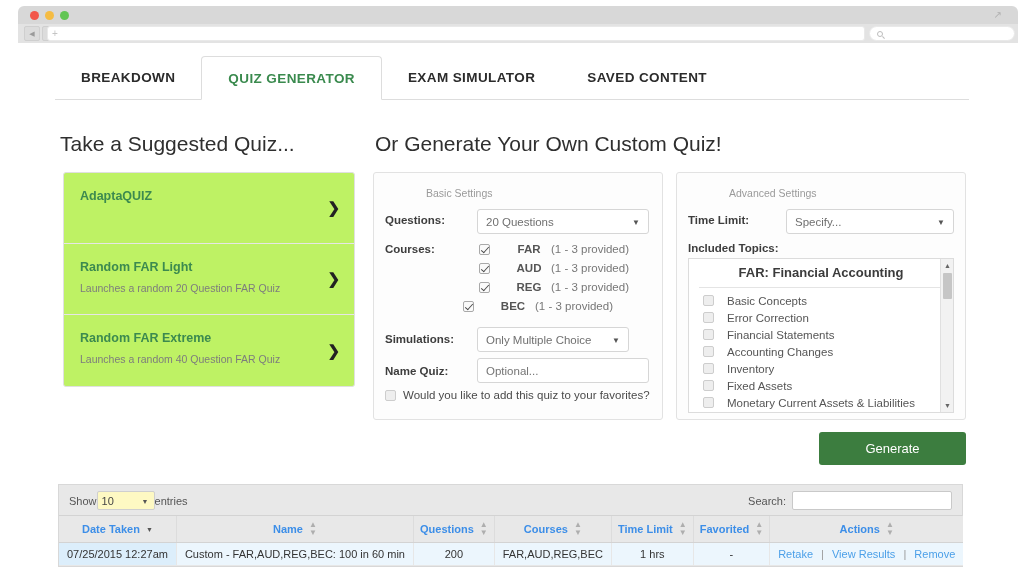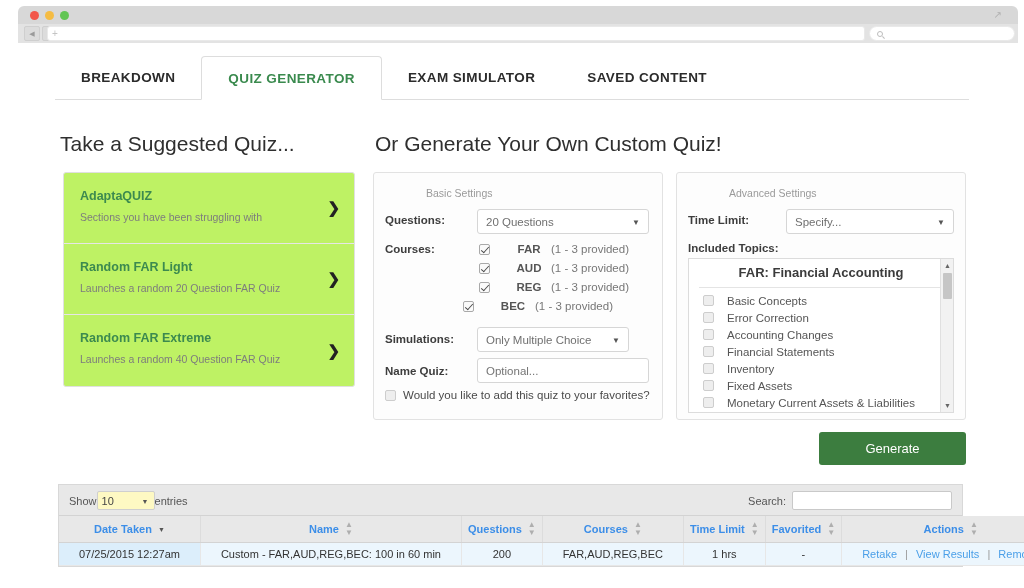--- a/index.html
+++ b/index.html
@@ -200,21 +200,21 @@
   thead th {
     background:#e8e8e8; color:#3c8ee8; font-size:11px; font-weight:bold;
     padding:5px 6px; border-right:1px solid #dcdcdc; border-bottom:1px solid #d3d3d3;
     position:relative; white-space:nowrap;
   }
   thead th:last-child { border-right:none; }
   .th-in { display:flex; align-items:center; justify-content:center; gap:6px; }
   .sortable { color:#aeaeae; font-size:8px; line-height:8px; }
   .sort-desc { color:#555; font-size:7px; }
   tbody td {
-    font-size:11px; color:#333; padding:5px 20px; text-align:center;
+    font-size:11px; color:#333; padding:5px 8px; text-align:center;
     border-right:1px solid #e7e7e7; border-bottom:1px solid #e7e7e7;
     white-space:nowrap;
   }
   tbody td:last-child { border-right:none; }
   tbody tr.odd td { background:#ecf6fd; }
   tbody tr.even td { background:#ffffff; }
   tbody td.c-date { background:#dceefb !important; }
   tbody tr.even td.c-date { background:#e9f4fc !important; }
   .act a { color:#4a9fe8; text-decoration:none; }
   .act .sep { color:#9a9a9a; margin:0 5px; }
@@ -251,21 +251,20 @@
   </div>
 </div>
 <div class="tabs-rule"></div>
 
 <div class="h-left">Take a Suggested Quiz...</div>
 <div class="h-right">Or Generate Your Own Custom Quiz!</div>
 
 <div class="sugg">
   <div class="sugg-item">
     <div class="sugg-title">AdaptaQUIZ</div>
-    <div class="sugg-sub">Sections you have been struggling with</div>
     <span class="chev">❯</span>
   </div>
   <div class="sugg-item">
     <div class="sugg-title">Random FAR Light</div>
     <div class="sugg-sub">Launches a random 20 Question FAR Quiz</div>
     <span class="chev">❯</span>
   </div>
   <div class="sugg-item">
     <div class="sugg-title">Random FAR Extreme</div>
     <div class="sugg-sub">Launches a random 40 Question FAR Quiz</div>
@@ -350,25 +349,25 @@
     <div class="topic-row">
       <span class="cbx light"></span>
       <span>Basic Concepts</span>
     </div>
     <div class="topic-row">
       <span class="cbx light"></span>
       <span>Error Correction</span>
     </div>
     <div class="topic-row">
       <span class="cbx light"></span>
+      <span>Financial Statements</span>
+    </div>
+    <div class="topic-row">
+      <span class="cbx light"></span>
       <span>Accounting Changes</span>
-    </div>
-    <div class="topic-row">
-      <span class="cbx light"></span>
-      <span>Financial Statements</span>
     </div>
     <div class="topic-row">
       <span class="cbx light"></span>
       <span>Inventory</span>
     </div>
     <div class="topic-row">
       <span class="cbx light"></span>
       <span>Fixed Assets</span>
     </div>
     <div class="topic-row">

